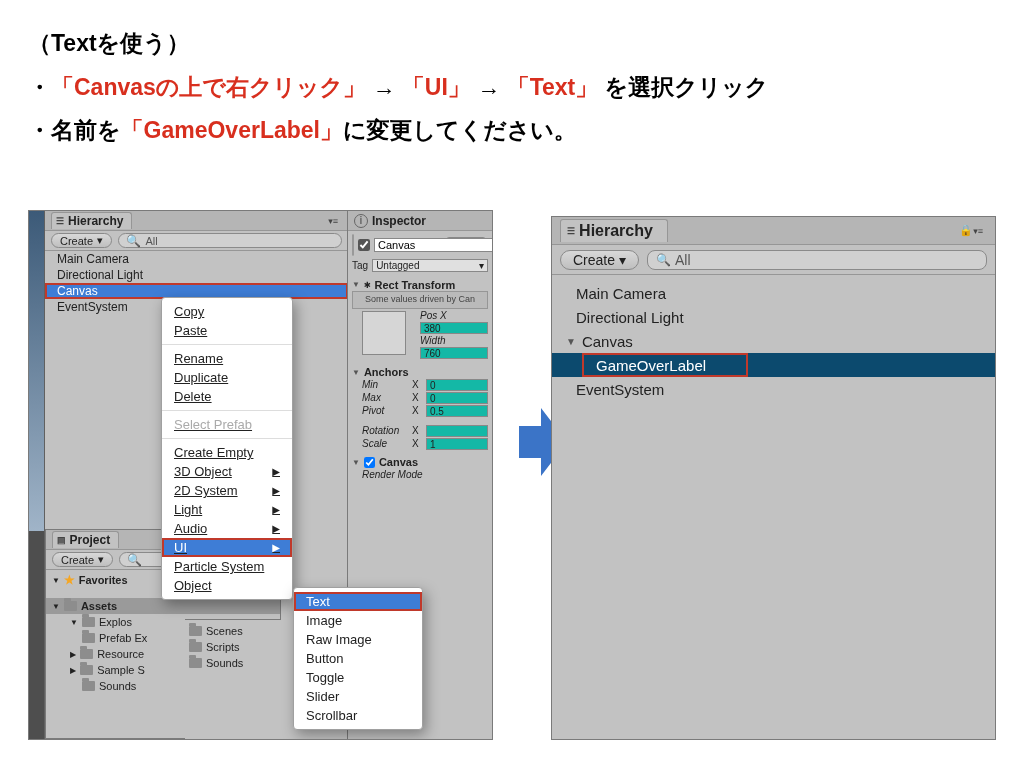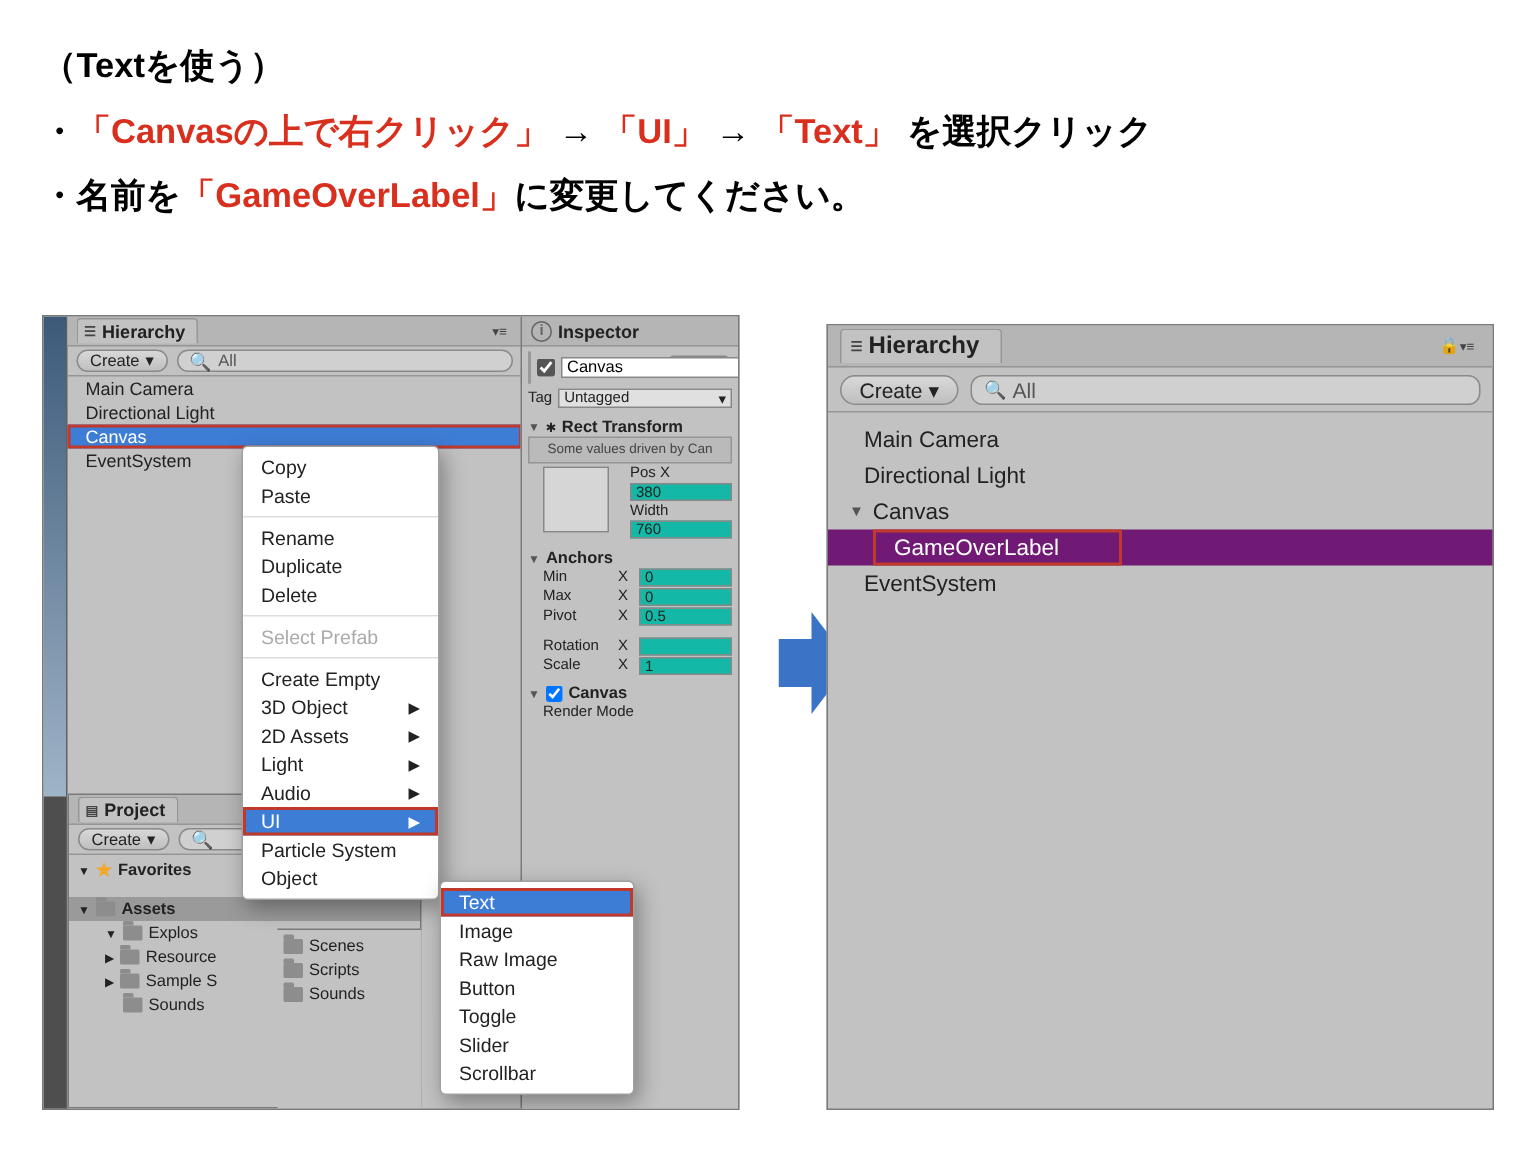--- a/index.html
+++ b/index.html
@@ -105,29 +105,29 @@
   }
   .insp-name-row .chk { width:12px; height:12px; accent-color:#555; }
   .insp-name-row .nm { flex:1; background:#fff; border:1px solid #888; font-size:11px; padding:0 3px; height:14px; }
   .insp-tag-row { display:flex; align-items:center; gap:4px; margin-top:3px; font-size:10px; }
   .mini-drop { flex:1; height:13px; background:#e0e0e0; border:1px solid #888; font-size:10px; padding:0 3px; display:flex; align-items:center; justify-content:space-between;}
   .section-head { margin-top:6px; font-weight:700; display:flex; align-items:center; gap:4px; font-size:11px;}
   .section-head:before { content:"▼"; font-size:8px; color:#555;}
   .hint { font-size: 9px; color:#444; padding: 2px 0 4px 12px; background:#bababa; border:1px solid #969696;}
   .thumb-box { width:44px; height:44px; border:1px solid #888; background:#d6d6d6; float:left; margin:2px 4px 0 10px;}
   .kv { display:flex; gap:4px; font-size:10px; margin:1px 0 1px 10px;}
-  .kv .k { width:46px; }
+  .kv .k { width:46px;font-style:italic; }
   .kv .v { flex:1; background:#14b8a6; border:1px solid #888; padding:0 3px; height:12px; display:flex; align-items:center;}
 
   
   .context-menu {
     position: absolute; left: 132px; top: 86px; width: 132px;
     background: #fff; border: 1px solid #a0a0a0; border-radius: 4px;
     box-shadow: 3px 5px 14px rgba(0,0,0,.35);
-    font-size: 13px; padding: 4px 0;
+    font-size: 13px; padding: 4px 0; text-decoration: underline;
   }
   .cm-item { padding: 2px 12px; display:flex; justify-content:space-between; align-items:center;}
   .cm-item.ui-hl { background:#3e7dd6; color:#fff; }
   .cm-item.disabled { color:#aaa; }
   .cm-sep { height:1px; background:#ddd; margin:4px 0; }
   .cm-arrow { font-size: 10px; }
   .red-ring { outline: 2px solid #c0392b; outline-offset: -2px; }
 
   
   .context-submenu {
@@ -146,21 +146,21 @@
   }
   .big-tabbar { height: 28px; display:flex; align-items:center; padding: 0 8px; border-bottom:1px solid #969696; background:#b5b5b5;}
   .big-tabbar .unity-tab { font-size: 16px; padding: 2px 14px 2px 6px; }
   .big-toolbar { height: 30px; display:flex; align-items:center; gap:8px; padding: 4px 8px; border-bottom:1px solid #969696;}
   .big-toolbar .dropdown-btn { height:20px; font-size:14px; border-radius:11px; padding: 0 12px;}
   .big-toolbar .search-pill { height:20px; font-size:14px; }
   .big-body { padding: 6px 0; }
   .bh-row { height: 24px; display:flex; align-items:center; padding-left: 24px; font-size:15px; gap:6px;}
   .bh-row.canvas { padding-left: 14px; }
   .bh-row.child  { padding-left: 42px; }
-  .bh-row.selected { background:#701a75; color:#fff;padding-left:44px; }
+  .bh-row.selected { background:#0c4a6e; color:#fff;padding-left:44px; }
   .gol-ring { position:absolute; border:2px solid #c0392b; }
 
   
   .big-arrow {
     position: absolute; left: 0; top: 0; width: 48px; height: 84px;
   }
   .big-arrow svg { width:100%; height:100%; }
 
   
   .left-sky { position:absolute; left:0; top:0; width:16px; height:320px;
@@ -258,20 +258,25 @@
           <span class="folder"></span>
           <span>Assets</span>
         </div>
         <div class="proj-row">
             <span class="ind1"></span>
             <span style="font-size:8px;">▼</span>
             <span class="folder"></span>
             <span>Explos</span>
           </div>
         <div class="proj-row">
+            <span class="ind2"></span>
+            <span class="folder"></span>
+            <span>Prefab Ex</span>
+          </div>
+        <div class="proj-row">
             <span class="ind1"></span>
             <span style="font-size:8px;">▶</span>
             <span class="folder"></span>
             <span>Resource</span>
           </div>
         <div class="proj-row">
             <span class="ind1"></span>
             <span style="font-size:8px;">▶</span>
             <span class="folder"></span>
             <span>Sample S</span>
@@ -406,21 +411,21 @@
         </div>
       <div class="cm-sep"></div>
       <div class="cm-item">
           <span>Create Empty</span>
         </div>
       <div class="cm-item">
           <span>3D Object</span>
           <span class="cm-arrow">▶</span>
         </div>
       <div class="cm-item">
-          <span>2D Assets</span>
+          <span>2D System</span>
           <span class="cm-arrow">▶</span>
         </div>
       <div class="cm-item">
           <span>Light</span>
           <span class="cm-arrow">▶</span>
         </div>
       <div class="cm-item">
           <span>Audio</span>
           <span class="cm-arrow">▶</span>
         </div>

